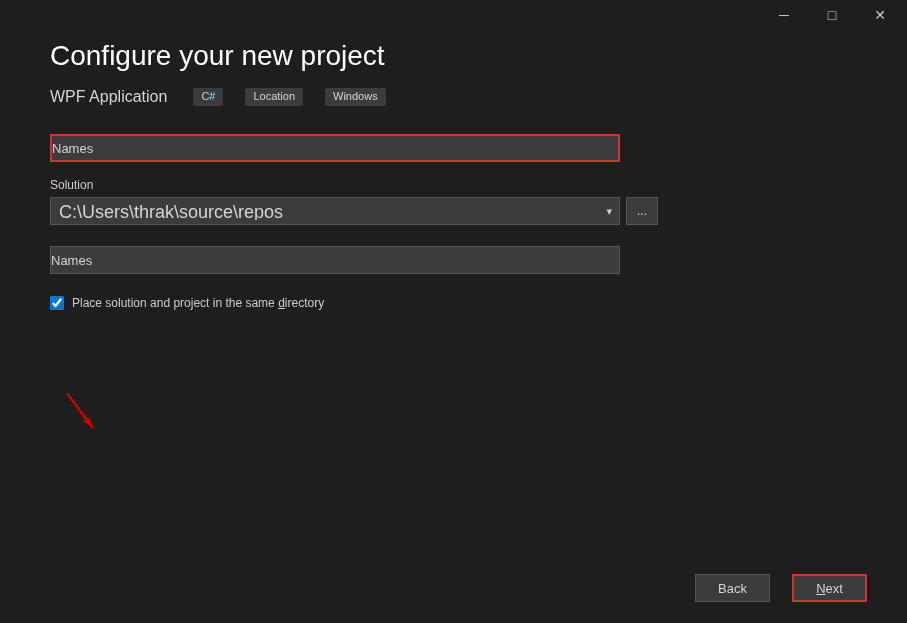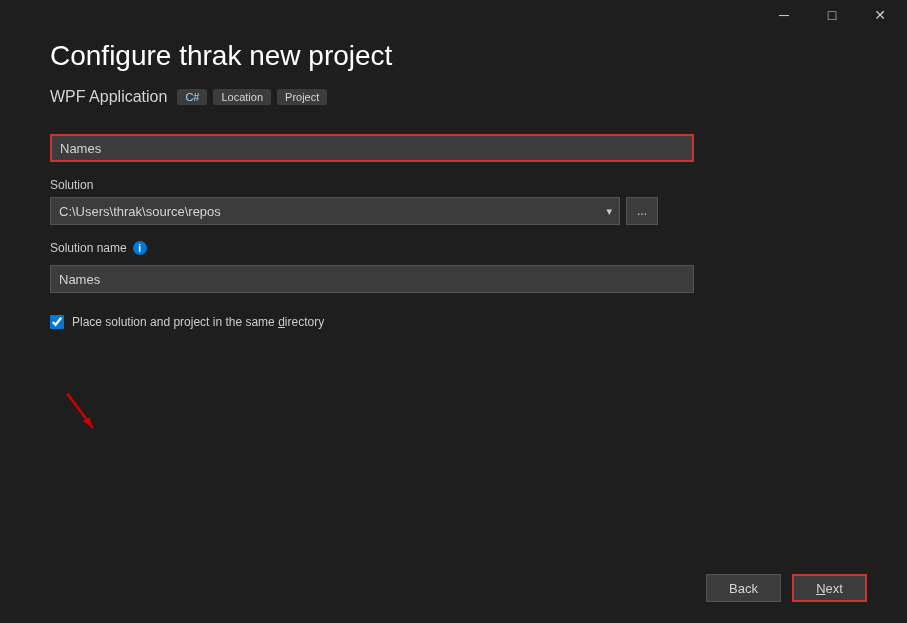--- a/index.html
+++ b/index.html
@@ -52,22 +52,21 @@
 
     .page-title {
       font-size: 28px;
       font-weight: 300;
       color: #ffffff;
       margin-bottom: 16px;
     }
 
     .project-type-row {
       display: flex;
-      align-items: center;
-      gap: 6px;
+      gap: 22px;
       margin-bottom: 28px;
     }
 
     .project-type-label {
       font-size: 16px;
       color: #d4d4d4;
       margin-right: 4px;
     }
 
     .tag {
@@ -91,26 +90,26 @@
     }
 
     .field-label {
       font-size: 12px;
       color: #cccccc;
       margin-bottom: 5px;
       display: block;
     }
 
     .field-input {
-      width: 644px;
+      width: 570px;
       height: 28px;
       background-color: #3c3c3c;
       border: 1px solid #555555;
       color: #d4d4d4;
-      padding: 4px 8px;
+      padding: 4px 0;
       font-size: 13px;
       font-family: 'Segoe UI', sans-serif;
       outline: none;
     }
 
     .field-input.highlighted {
       border: 2px solid #cc3333;
     }
 
     .location-row {
@@ -119,21 +118,21 @@
       gap: 6px;
     }
 
     .location-select {
       width: 570px;
       height: 28px;
       background-color: #3c3c3c;
       border: 1px solid #555555;
       color: #d4d4d4;
       padding: 4px 8px;
-      font-size: 13px;
+      font-size: 18px;
       font-family: 'Segoe UI', sans-serif;
       outline: none;
       appearance: none;
       -webkit-appearance: none;
       cursor: pointer;
       position: relative;
     }
 
     .location-select-wrapper {
       position: relative;
@@ -223,21 +222,21 @@
     .footer {
       position: absolute;
       bottom: 0;
       left: 0;
       right: 0;
       height: 70px;
       display: flex;
       align-items: center;
       justify-content: flex-end;
       padding: 0 40px;
-      gap: 11px;
+      gap: 22px;
       background-color: #1e1e1e;
     }
 
     .footer-btn {
       min-width: 75px;
       height: 28px;
       padding: 0 16px;
       background-color: #3c3c3c;
       border: 1px solid #555555;
       color: #d4d4d4;
@@ -261,50 +260,46 @@
 <body>
 
 <div class="title-bar">
   <button class="title-bar-btn minimize">─</button>
   <button class="title-bar-btn maximize">□</button>
   <button class="title-bar-btn close">✕</button>
 </div>
 
 <div class="main-content">
 
-  <h1 class="page-title">Configure thrak new project</h1>
+  <h1 class="page-title">Configure your new project</h1>
 
   <div class="project-type-row">
     <span class="project-type-label">WPF Application</span>
     <span class="tag csharp">C#</span>
     <span class="tag windows">Location</span>
-    <span class="tag desktop">Project</span>
+    <span class="tag desktop">Windows</span>
   </div>
 
   <div class="field-group">
     <input class="field-input highlighted" type="text" value="Names" style="">
   </div>
 
   <div class="field-group">
     <label class="field-label">Solution</label>
     <div class="location-row">
       <div class="location-select-wrapper">
         <select class="location-select">
           <option>C:\Users\thrak\source\repos</option>
         </select>
       </div>
       <button class="browse-btn">...</button>
     </div>
   </div>
 
   <div class="field-group">
-    <div class="solution-label-row">
-      <span class="field-label" style="margin-bottom:0;">Solution name</span>
-      <div class="info-icon">i</div>
-    </div>
     <input class="field-input" type="text" style="margin-top: 5px;" value="Names">
   </div>
 
   <div class="checkbox-row">
     <input type="checkbox" id="same-dir" checked="" style="">
     <label for="same-dir" class="checkbox-label">
       Place solution and project in the same <u>d</u>irectory
     </label>
   </div>
 

